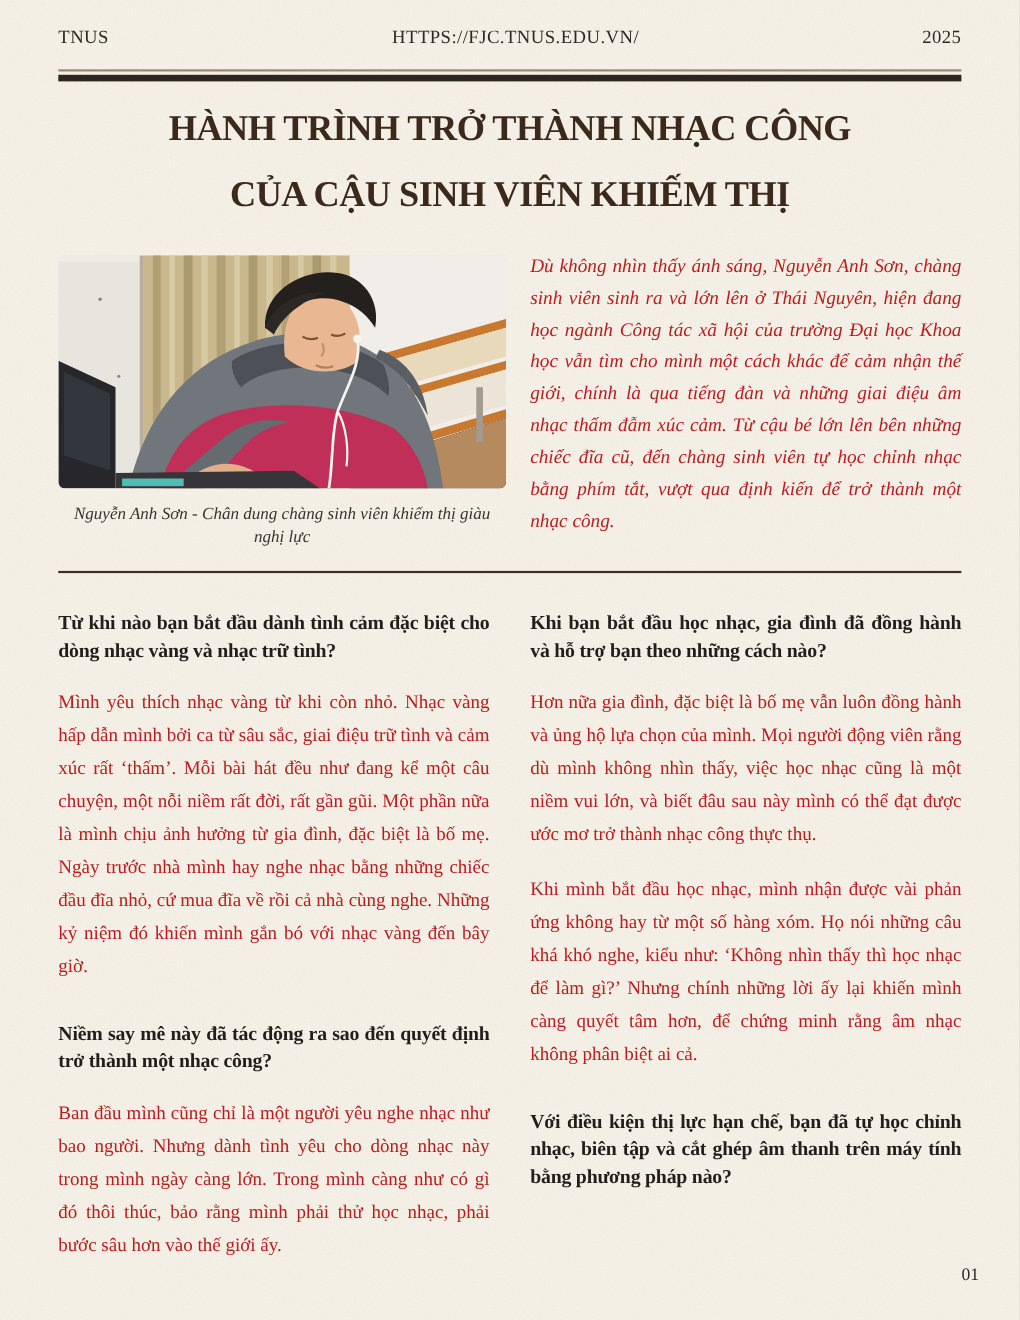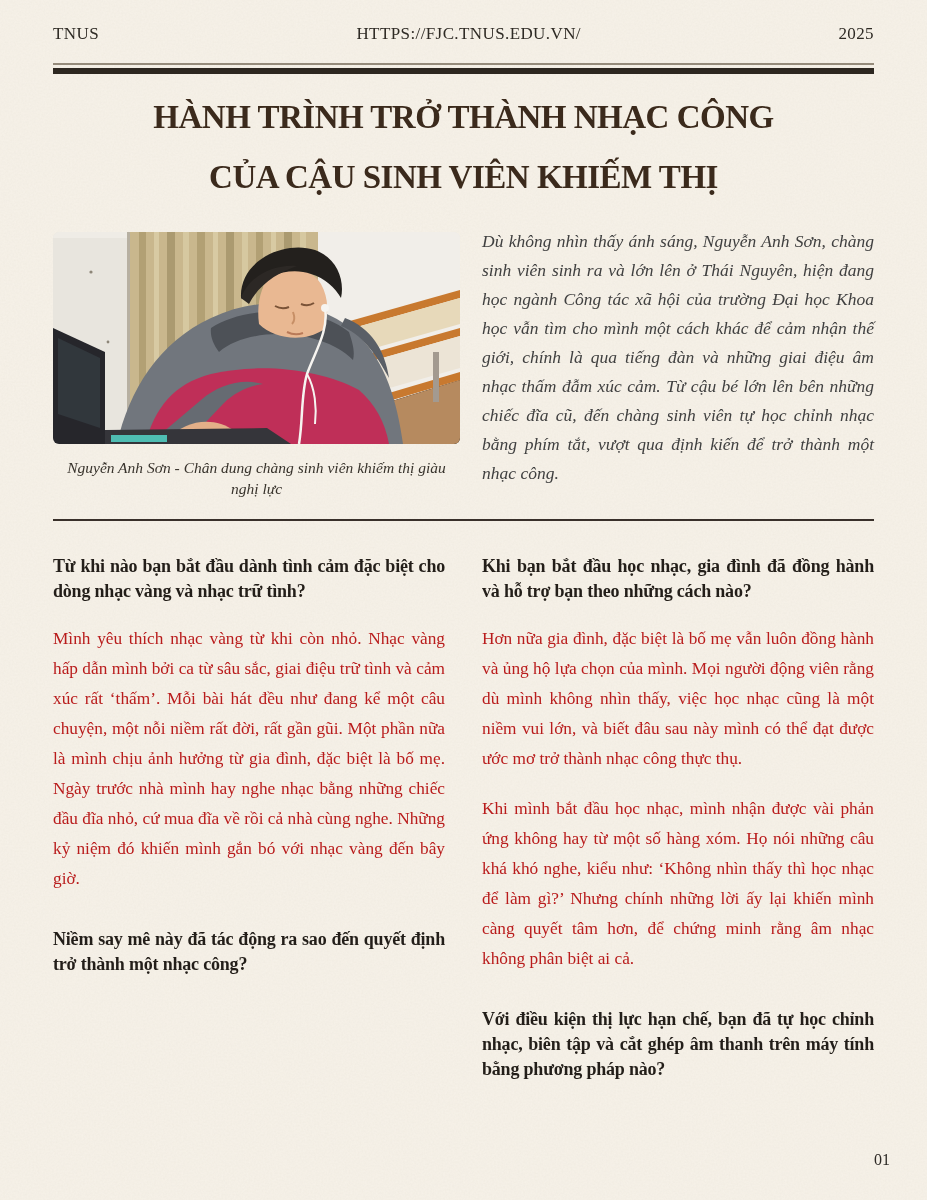--- a/index.html
+++ b/index.html
@@ -73,21 +73,21 @@
     font-size: 15.5px;
     line-height: 21px;
     color: #38332c;
     text-align: center;
   }
   .intro {
     font-style: italic;
     font-size: 17.5px;
     line-height: 29px;
     text-align: justify;
-    color: #404040;
+    color: #b91c1c;
     margin-top: -5px;
   }
 
   .divider { height: 2px; background: #39302a; margin-top: 20px; }
 
   
   .qa {
     display: grid;
     grid-template-columns: 1fr 1fr;
     column-gap: 37px;
@@ -238,20 +238,21 @@
       <p class="intro">Dù không nhìn thấy ánh sáng, Nguyễn Anh Sơn, chàng sinh viên sinh ra và lớn lên ở Thái Nguyên, hiện đang học ngành Công tác xã hội của trường Đại học Khoa học vẫn tìm cho mình một cách khác để cảm nhận thế giới, chính là qua tiếng đàn và những giai điệu âm nhạc thấm đẫm xúc cảm. Từ cậu bé lớn lên bên những chiếc đĩa cũ, đến chàng sinh viên tự học chỉnh nhạc bằng phím tắt, vượt qua định kiến để trở thành một nhạc công.</p>
     </div>
 
     <div class="divider"></div>
 
     <div class="qa">
       <div class="col">
         <p class="q">Từ khi nào bạn bắt đầu dành tình cảm đặc biệt cho dòng nhạc vàng và nhạc trữ tình?</p>
         <p class="a">Mình yêu thích nhạc vàng từ khi còn nhỏ. Nhạc vàng hấp dẫn mình bởi ca từ sâu sắc, giai điệu trữ tình và cảm xúc rất ‘thấm’. Mỗi bài hát đều như đang kể một câu chuyện, một nỗi niềm rất đời, rất gần gũi. Một phần nữa là mình chịu ảnh hưởng từ gia đình, đặc biệt là bố mẹ. Ngày trước nhà mình hay nghe nhạc bằng những chiếc đầu đĩa nhỏ, cứ mua đĩa về rồi cả nhà cùng nghe. Những kỷ niệm đó khiến mình gắn bó với nhạc vàng đến bây giờ.</p>
         <p class="q">Niềm say mê này đã tác động ra sao đến quyết định trở thành một nhạc công?</p>
+        <p class="a">Ban đầu mình cũng chỉ là một người yêu nghe nhạc như bao người. Nhưng dành tình yêu cho dòng nhạc này trong mình ngày càng lớn. Trong mình càng như có gì đó thôi thúc, bảo rằng mình phải thử học nhạc, phải bước sâu hơn vào thế giới ấy.</p>
       </div>
       <div class="col">
         <p class="q">Khi bạn bắt đầu học nhạc, gia đình đã đồng hành và hỗ trợ bạn theo những cách nào?</p>
         <p class="a">Hơn nữa gia đình, đặc biệt là bố mẹ vẫn luôn đồng hành và ủng hộ lựa chọn của mình. Mọi người động viên rằng dù mình không nhìn thấy, việc học nhạc cũng là một niềm vui lớn, và biết đâu sau này mình có thể đạt được ước mơ trở thành nhạc công thực thụ.</p>
         <p class="a">Khi mình bắt đầu học nhạc, mình nhận được vài phản ứng không hay từ một số hàng xóm. Họ nói những câu khá khó nghe, kiểu như: ‘Không nhìn thấy thì học nhạc để làm gì?’ Nhưng chính những lời ấy lại khiến mình càng quyết tâm hơn, để chứng minh rằng âm nhạc không phân biệt ai cả.</p>
         <p class="q">Với điều kiện thị lực hạn chế, bạn đã tự học chỉnh nhạc, biên tập và cắt ghép âm thanh trên máy tính bằng phương pháp nào?</p>
       </div>
     </div>
 
   </div>

